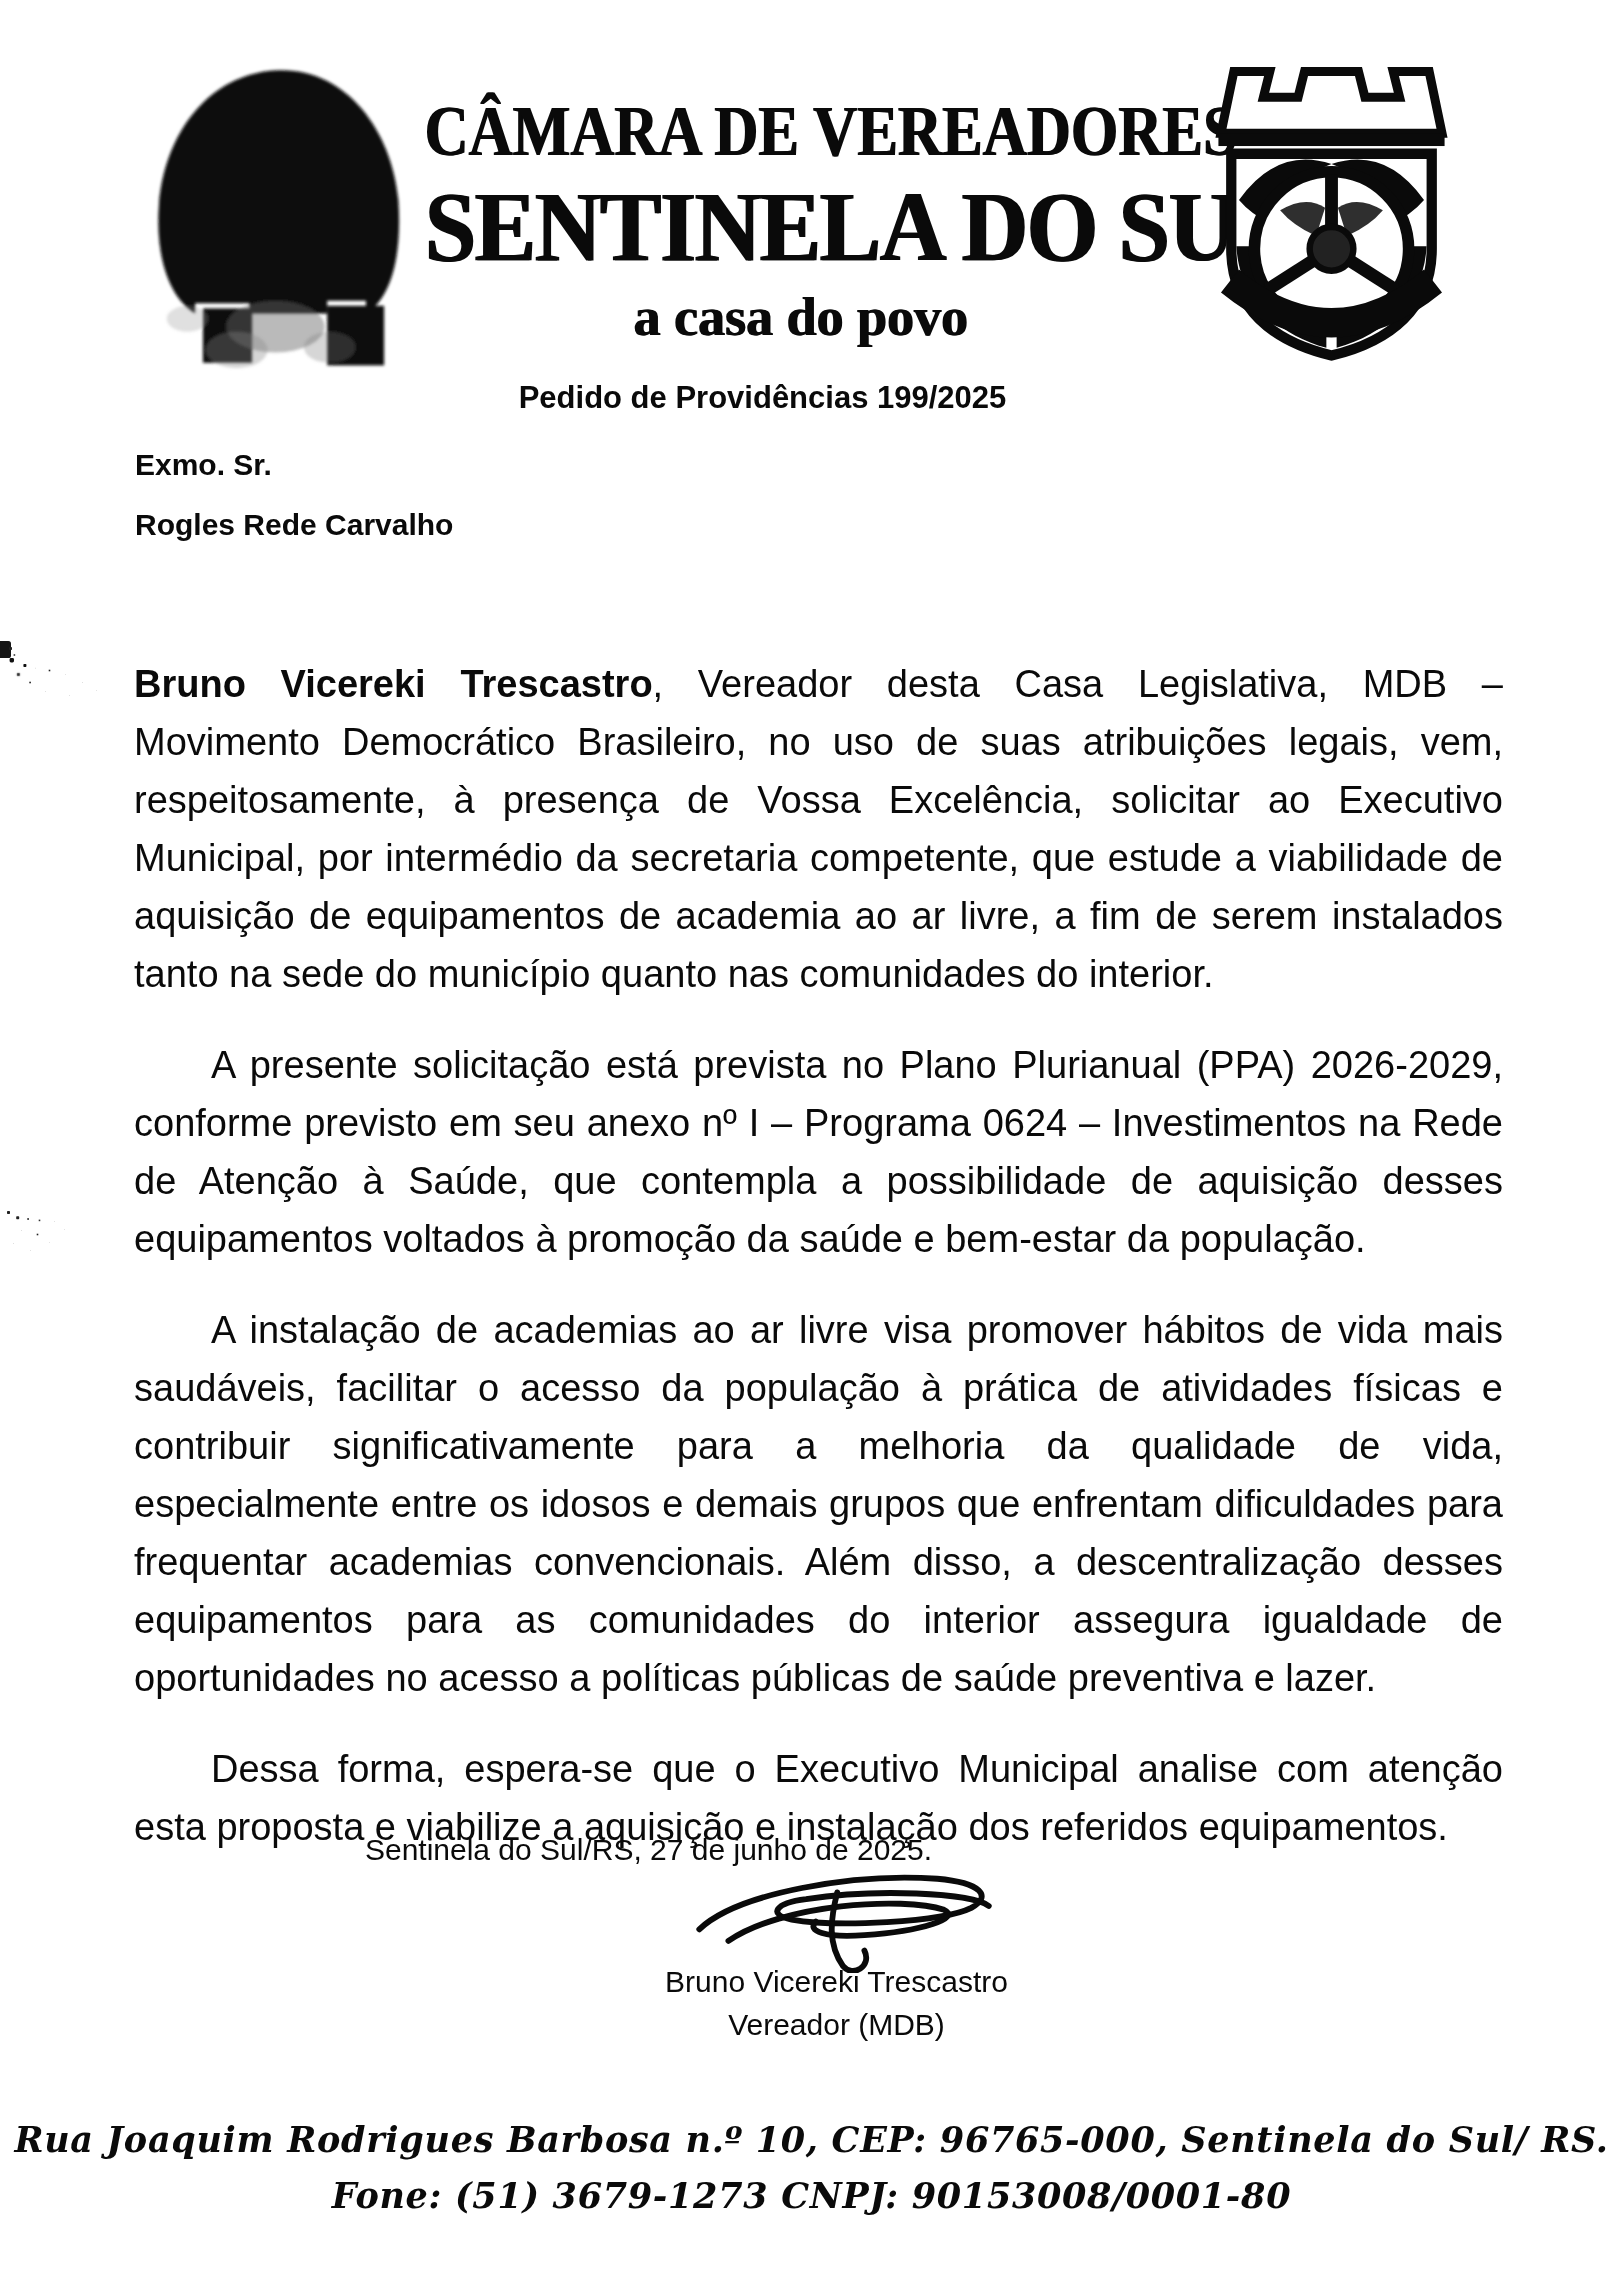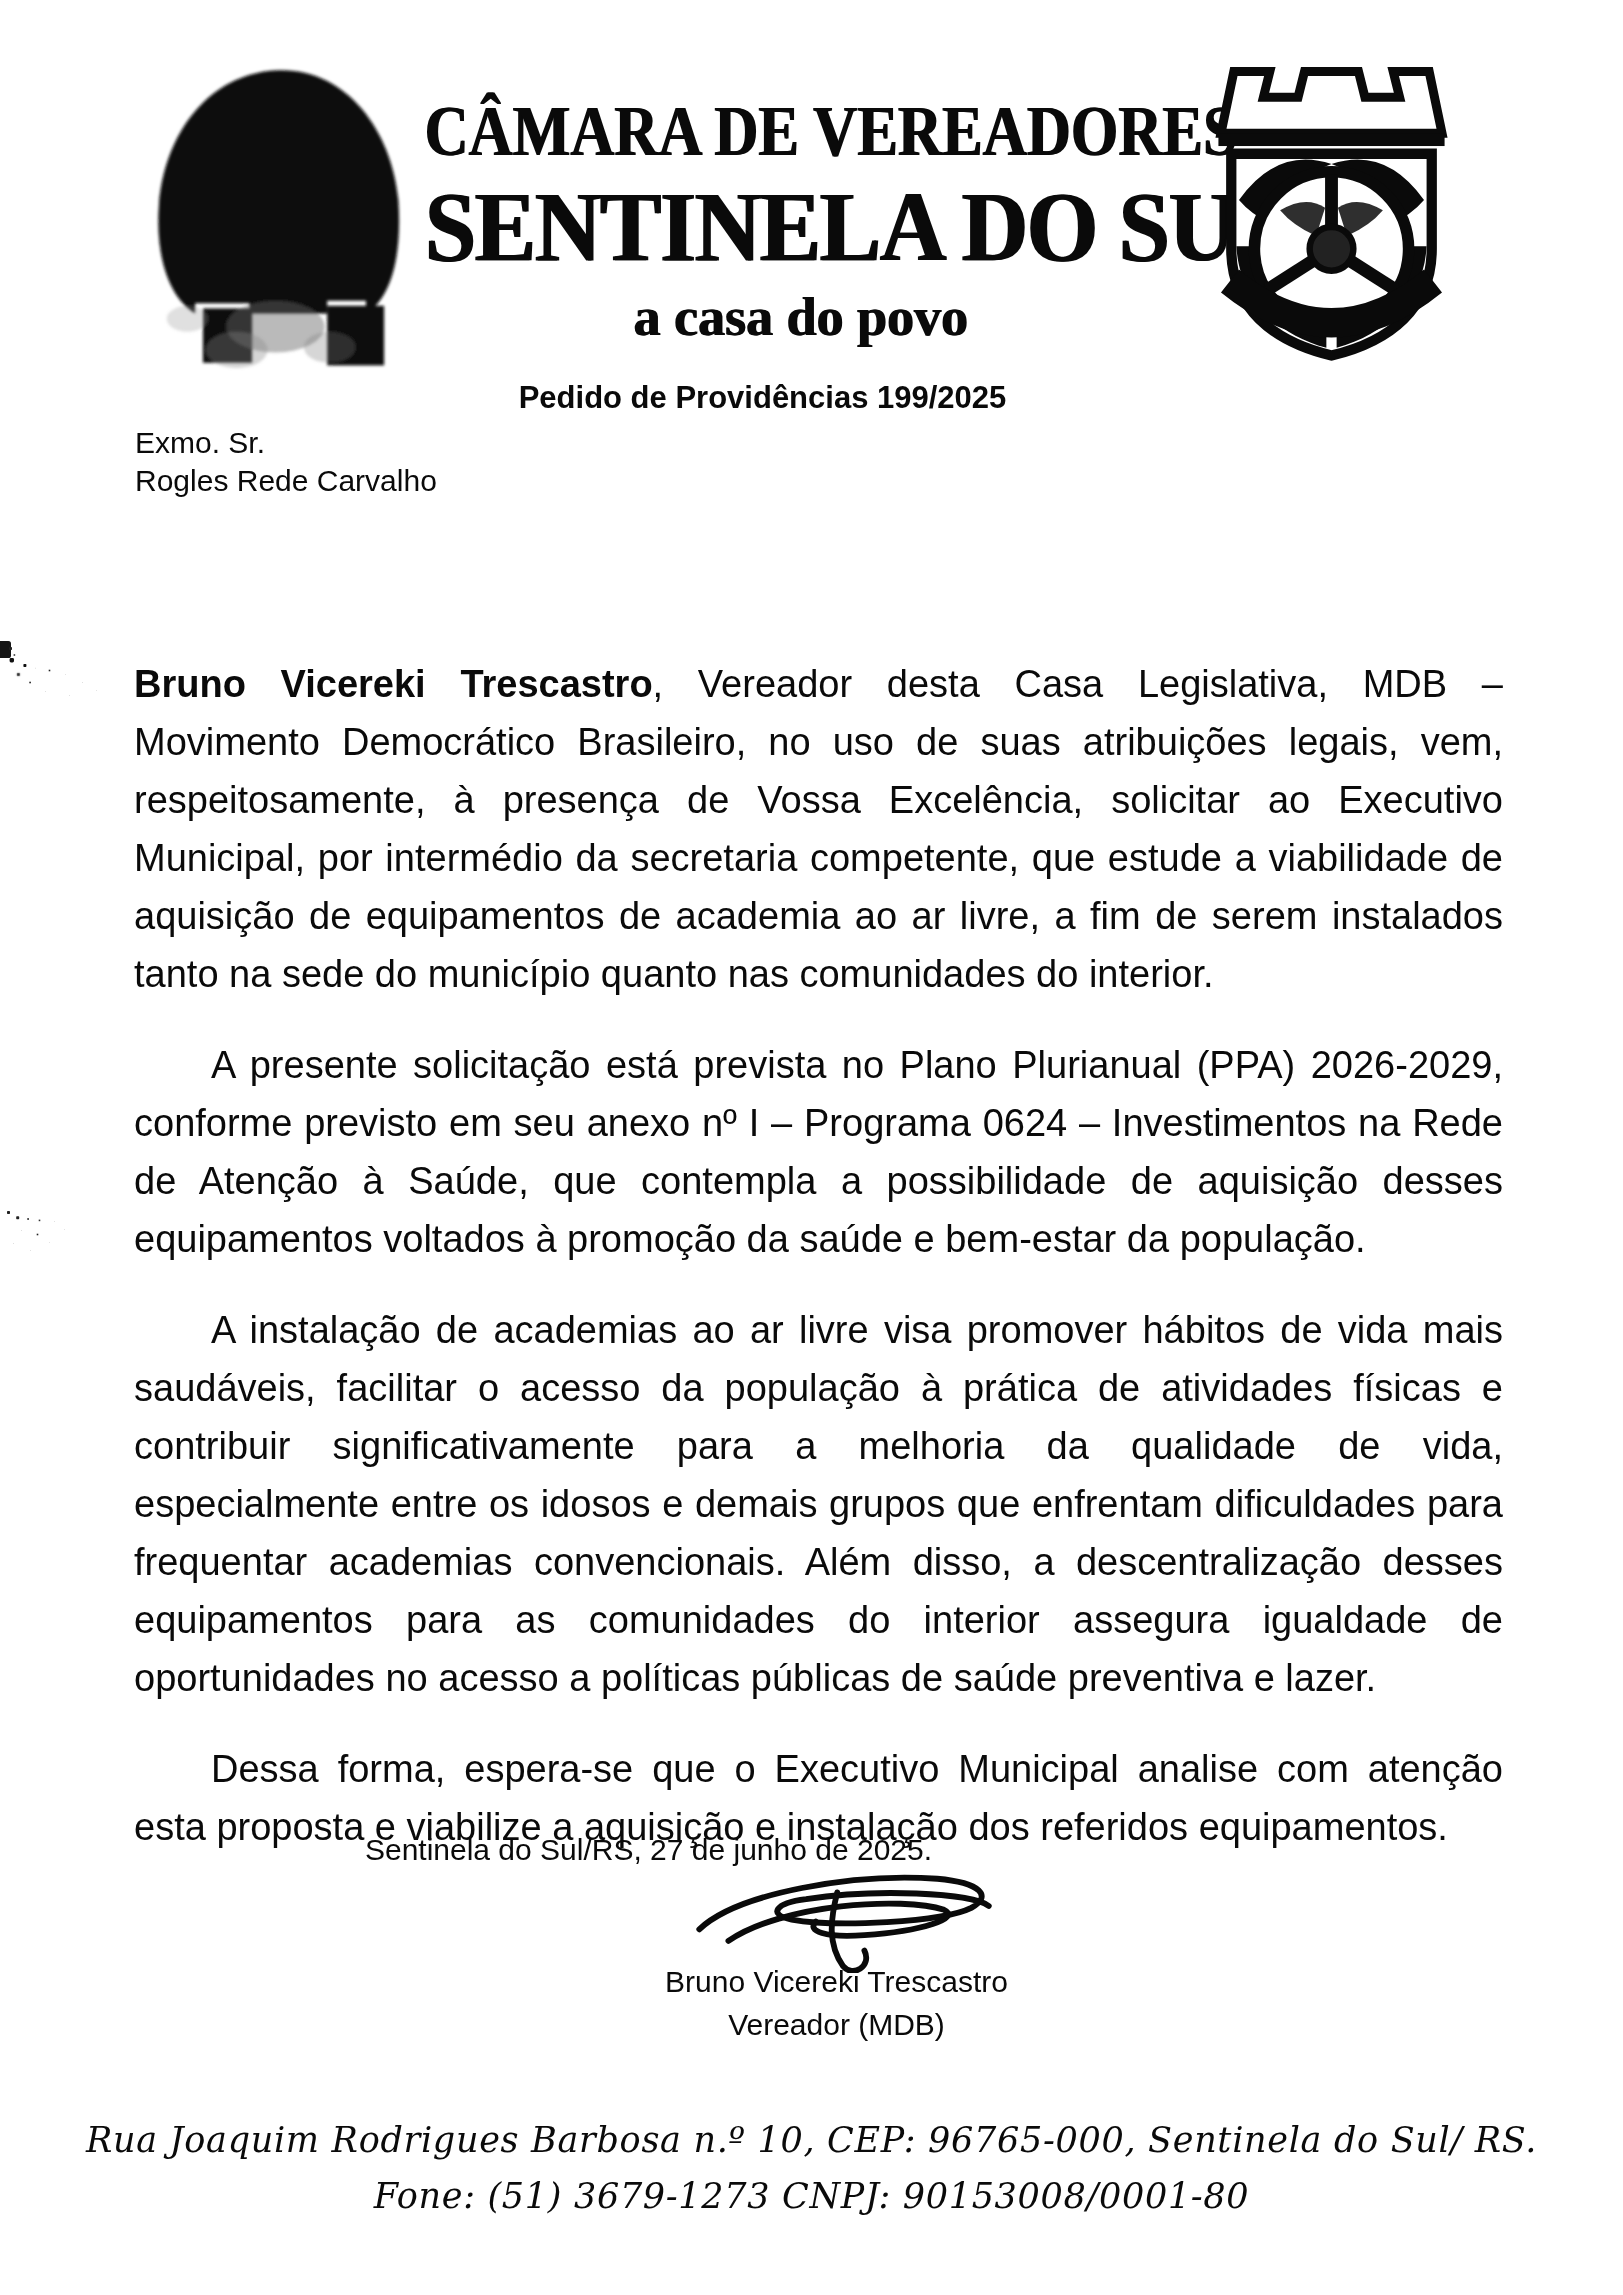--- a/index.html
+++ b/index.html
@@ -32,42 +32,42 @@
     text-shadow:1.3px 0 0 currentColor; white-space:nowrap;
   }
 
   
   .doc-title {
     position:absolute; top:380px; left:0; width:1623px; text-align:center;
     font-size:31px; font-weight:bold; transform:translateX(-49px);
     white-space:nowrap;
   }
   .address { position:absolute; left:135px; top:424px; font-size:30px; line-height:38px; }
-  .address .bold { font-weight:normal; }
+  .address .bold { font-weight:bold;margin-top:22px; }
 
   
   .body-text {
     position:absolute; left:134px; top:655px; width:1369px;
     font-size:38px; line-height:58px; text-align:justify;
     text-justify:inter-word; hyphens:none;
   }
   .body-text p { margin:0 0 33px 0; }
   .body-text p.indent { text-indent:77px; }
   .p1-lead { font-weight:bold; }
 
   
   .date-line { position:absolute; top:1833px; left:0; width:1297px; text-align:center; font-size:30px; }
   .sig-wrap  { position:absolute; left:686px; top:1871px; width:318px; height:102px; }
   .sig-name  { position:absolute; top:1965px; left:0; width:1623px; text-align:center; font-size:30px; transform:translateX(25px); }
   .sig-role  { position:absolute; top:2008px; left:0; width:1623px; text-align:center; font-size:30px; transform:translateX(25px); }
 
   
   .footer {
     position:absolute; top:2112px; left:0; width:1623px; text-align:center;
-    font-family:"DejaVu Serif", serif; font-style:italic; font-weight:normal;
+    font-family:"DejaVu Serif", serif; font-style:italic; font-weight:bold;
     font-size:35px; line-height:56px; letter-spacing:0.7px;
   }
 
   
   .speck { position:absolute; width:3.3px; height:3.3px; background:#222; border-radius:0.7px; }
   .speck.a { left:9.2px; top:647px;
     box-shadow: 3.9px 6.5px 0 -0.7px #333, 14.4px 17px 0 0 #111, 25px 19.6px 0 -1.3px #444,
       39px 22px 0 -0.7px #222, 55px 26px 0 -1.3px #555, 72px 34px 0 -1.3px #333,
       19.6px 34px 0 -0.7px #222, 35px 43px 0 -1.3px #444, 7.9px 26px 1.3px 0 #222,
       1.3px 11.8px 0 0.7px #111, 86px 42px 0 -1.3px #555, 59px 47px 0 -1.3px #444;

